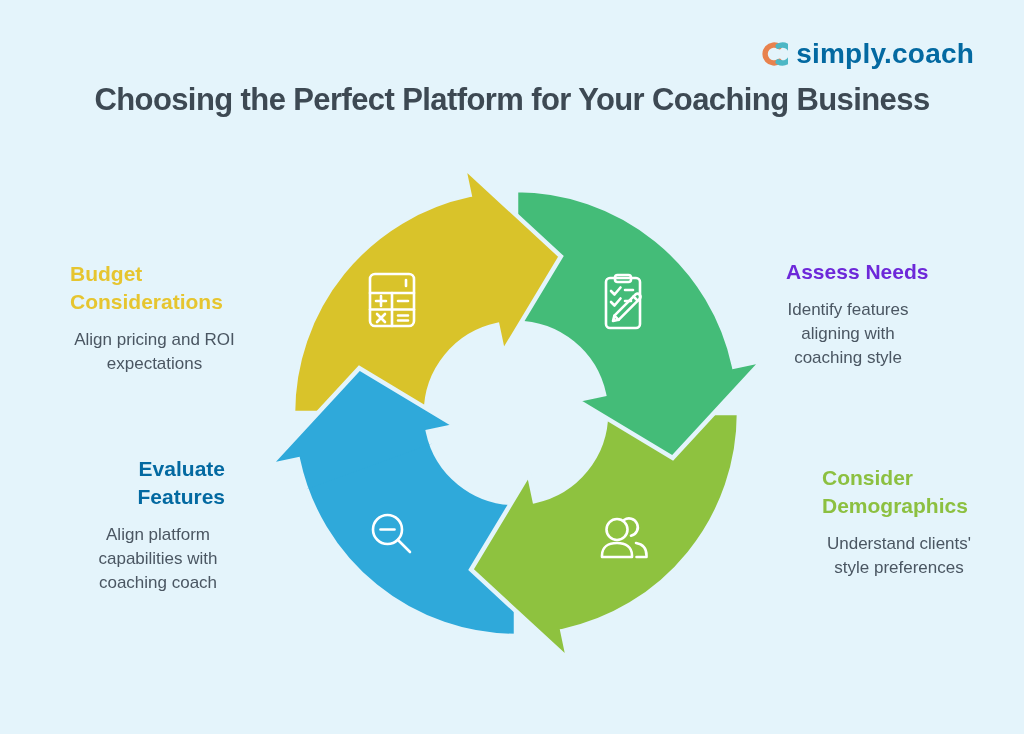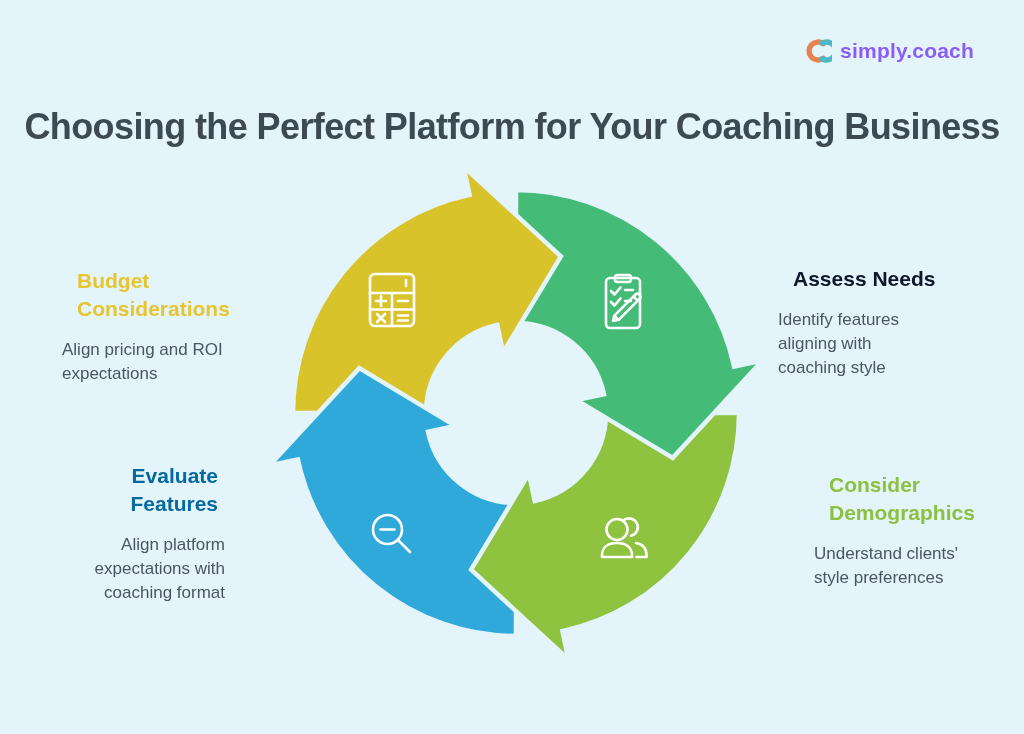--- a/index.html
+++ b/index.html
@@ -5,42 +5,42 @@
   html,body{margin:0;padding:0;}
   .canvas{
     position:relative;
     width:1024px;height:734px;
     background:#e4f4fb;
     font-family:"Liberation Sans","DejaVu Sans",sans-serif;
     overflow:hidden;
   }
   
   .logo{position:absolute;top:38px;right:50px;display:flex;align-items:center;gap:8px;}
-  .logo-text{font-size:21px;font-weight:700;color:#8b5cf6;letter-spacing:0.2px;}
+  .logo-text{font-size:28px;font-weight:700;color:#0369a1;letter-spacing:0.2px;}
   
   .title{
     position:absolute;top:82px;left:0;width:1024px;
-    text-align:center;font-size:36px;font-weight:700;
-    letter-spacing:-0.6px;color:#3d4953;margin-top:24px;
+    text-align:center;font-size:31px;font-weight:700;
+    letter-spacing:-0.6px;color:#3d4953;
   }
   
   .cycle-svg{position:absolute;left:226px;top:123px;width:580px;height:580px;}
   
   .block{position:absolute;}
-  .block h2{margin:15px;font-size:21px;line-height:28px;font-weight:700;}
-  .block p{margin:12px 8px 0 0;font-size:17px;line-height:24px;color:#4a5662;}
+  .block h2{margin:8px;font-size:21px;line-height:28px;font-weight:700;}
+  .block p{margin:12px 0 0 0;font-size:17px;line-height:24px;color:#4a5662;text-align:center;}
   .blk-budget{left:62px;top:252px;width:185px;text-align:left;}
   .blk-assess{left:778px;top:250px;width:175px;text-align:left;}
   .blk-demographics{left:814px;top:456px;width:185px;text-align:left;}
   .blk-evaluate{left:58px;top:447px;width:175px;text-align:right;}
   .blk-evaluate p{margin-left:auto;width:150px;}
   .blk-assess p{width:140px;}
   .blk-demographics p{width:170px;}
   .c-budget{color:#e6c52f;}
-  .c-assess{color:#0f172a;}
+  .c-assess{color:#6d28d9;}
   .c-demographics{color:#8cc040;}
   .c-evaluate{color:#0369a1;}
 </style>
 </head>
 <body>
 
 <div class="canvas">
 
   <div class="logo">
     <svg width="26" height="26" viewBox="0 0 26 26">
@@ -115,16 +115,16 @@
     <p>Identify features aligning with coaching style</p>
   </div>
 
   <div class="block blk-demographics">
     <h2 class="c-demographics">Consider Demographics</h2>
     <p>Understand clients' style preferences</p>
   </div>
 
   <div class="block blk-evaluate">
     <h2 class="c-evaluate">Evaluate Features</h2>
-    <p>Align platform expectations with coaching format</p>
+    <p>Align platform capabilities with coaching coach</p>
   </div>
 
 </div>
 
 </body></html>

